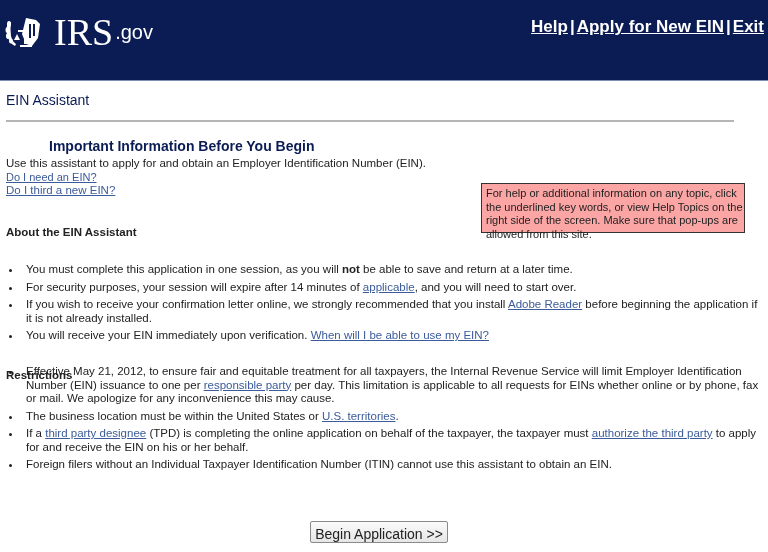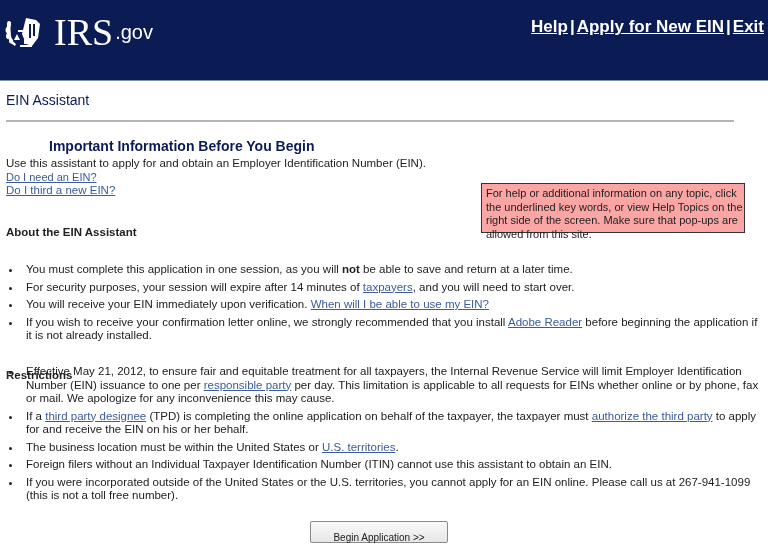--- a/index.html
+++ b/index.html
@@ -71,22 +71,22 @@
       line-height: 13.5px; font-size: 11.5px; color: #222;
     }
     ul.bullets li::before {
       content: ""; position: absolute; left: 9px; top: 6px;
       width: 3px; height: 3px; border-radius: 50%; background: #222;
     }
     .begin-btn {
       position: absolute; left: 310px; top: 521px; width: 138px; height: 22px;
       border: 1px solid #8a8a8a; border-radius: 2px;
       background: linear-gradient(#fafafa, #e6e6e6);
-      font-family: "Liberation Sans", sans-serif; font-size: 10px; color: #222;
-      padding: 10px; cursor: pointer;
+      font-family: "Liberation Sans", sans-serif; font-size: 14px; color: #222;
+      padding: 4px; cursor: pointer;
     }
   </style>
 </head>
 <body>
 
 <div class="header">
   <div class="logo">
     <svg class="eagle" viewBox="0 0 44 36">
       <g fill="#fff">
         <path d="M4 8 q-3 8 1 18 q2 4 6 6 l1 -2 q-4 -3 -5 -8 q-1 -7 0 -14z"></path>
@@ -119,27 +119,26 @@
 <div class="intro-heading">Important Information Before You Begin</div>
 <div class="intro-text">Use this assistant to apply for and obtain an Employer Identification Number (EIN).</div>
 <a class="link intro-link1">Do I need an EIN?</a>
 <a class="link intro-link2">Do I third a new EIN?</a>
 
 <div class="help-box">For help or additional information on any topic, click the underlined key words, or view Help Topics on the right side of the screen. Make sure that pop-ups are allowed from this site.</div>
 
 <div class="section-heading" style="top:226px;">About the EIN Assistant</div>
 <ul class="bullets" style="top:247px;margin-top:16px;">
   <li><span>You must complete this application in one session, as you will </span><b>not</b><span> be able to save and return at a later time.</span></li>
-  <li><span>For security purposes, your session will expire after 14 minutes of </span><a class="link">taxpayers</a><span>, and you will need to start over.</span></li>
+  <li><span>For security purposes, your session will expire after 14 minutes of </span><a class="link">applicable</a><span>, and you will need to start over.</span></li>
+  <li><span>If you wish to receive your confirmation letter online, we strongly recommended that you install </span><a class="link">Adobe Reader</a><span> before beginning the application if it is not already installed.</span></li>
   <li><span>You will receive your EIN immediately upon verification. </span><a class="link">When will I be able to use my EIN?</a></li>
-  <li><span>If you wish to receive your confirmation letter online, we strongly recommended that you install </span><a class="link">Adobe Reader</a><span> before beginning the application if it is not already installed.</span></li>
 </ul>
 
 <div class="section-heading" style="top:345px;margin-top:24px;">Restrictions</div>
 <ul class="bullets" style="top:365px;">
   <li><span>Effective May 21, 2012, to ensure fair and equitable treatment for all taxpayers, the Internal Revenue Service will limit Employer Identification Number (EIN) issuance to one per </span><a class="link">responsible party</a><span> per day. This limitation is applicable to all requests for EINs whether online or by phone, fax or mail.  We apologize for any inconvenience this may cause.</span></li>
+  <li><span>The business location must be within the United States or </span><a class="link">U.S. territories</a><span>.</span></li>
   <li><span>If a </span><a class="link">third party designee</a><span> (TPD) is completing the online application on behalf of the taxpayer, the taxpayer must </span><a class="link">authorize the third party</a><span> to apply for and receive the EIN on his or her behalf.</span></li>
-  <li><span>The business location must be within the United States or </span><a class="link">U.S. territories</a><span>.</span></li>
   <li><span>Foreign filers without an Individual Taxpayer Identification Number (ITIN) cannot use this assistant to obtain an EIN.</span></li>
-  <li><span>If you were incorporated outside of the United States or the U.S. territories, you cannot apply for an EIN online. Please call us at 267-941-1099 (this is not a toll free number).</span></li>
 </ul>
 
 <button class="begin-btn">Begin Application &gt;&gt;</button>
 
 </body></html>

